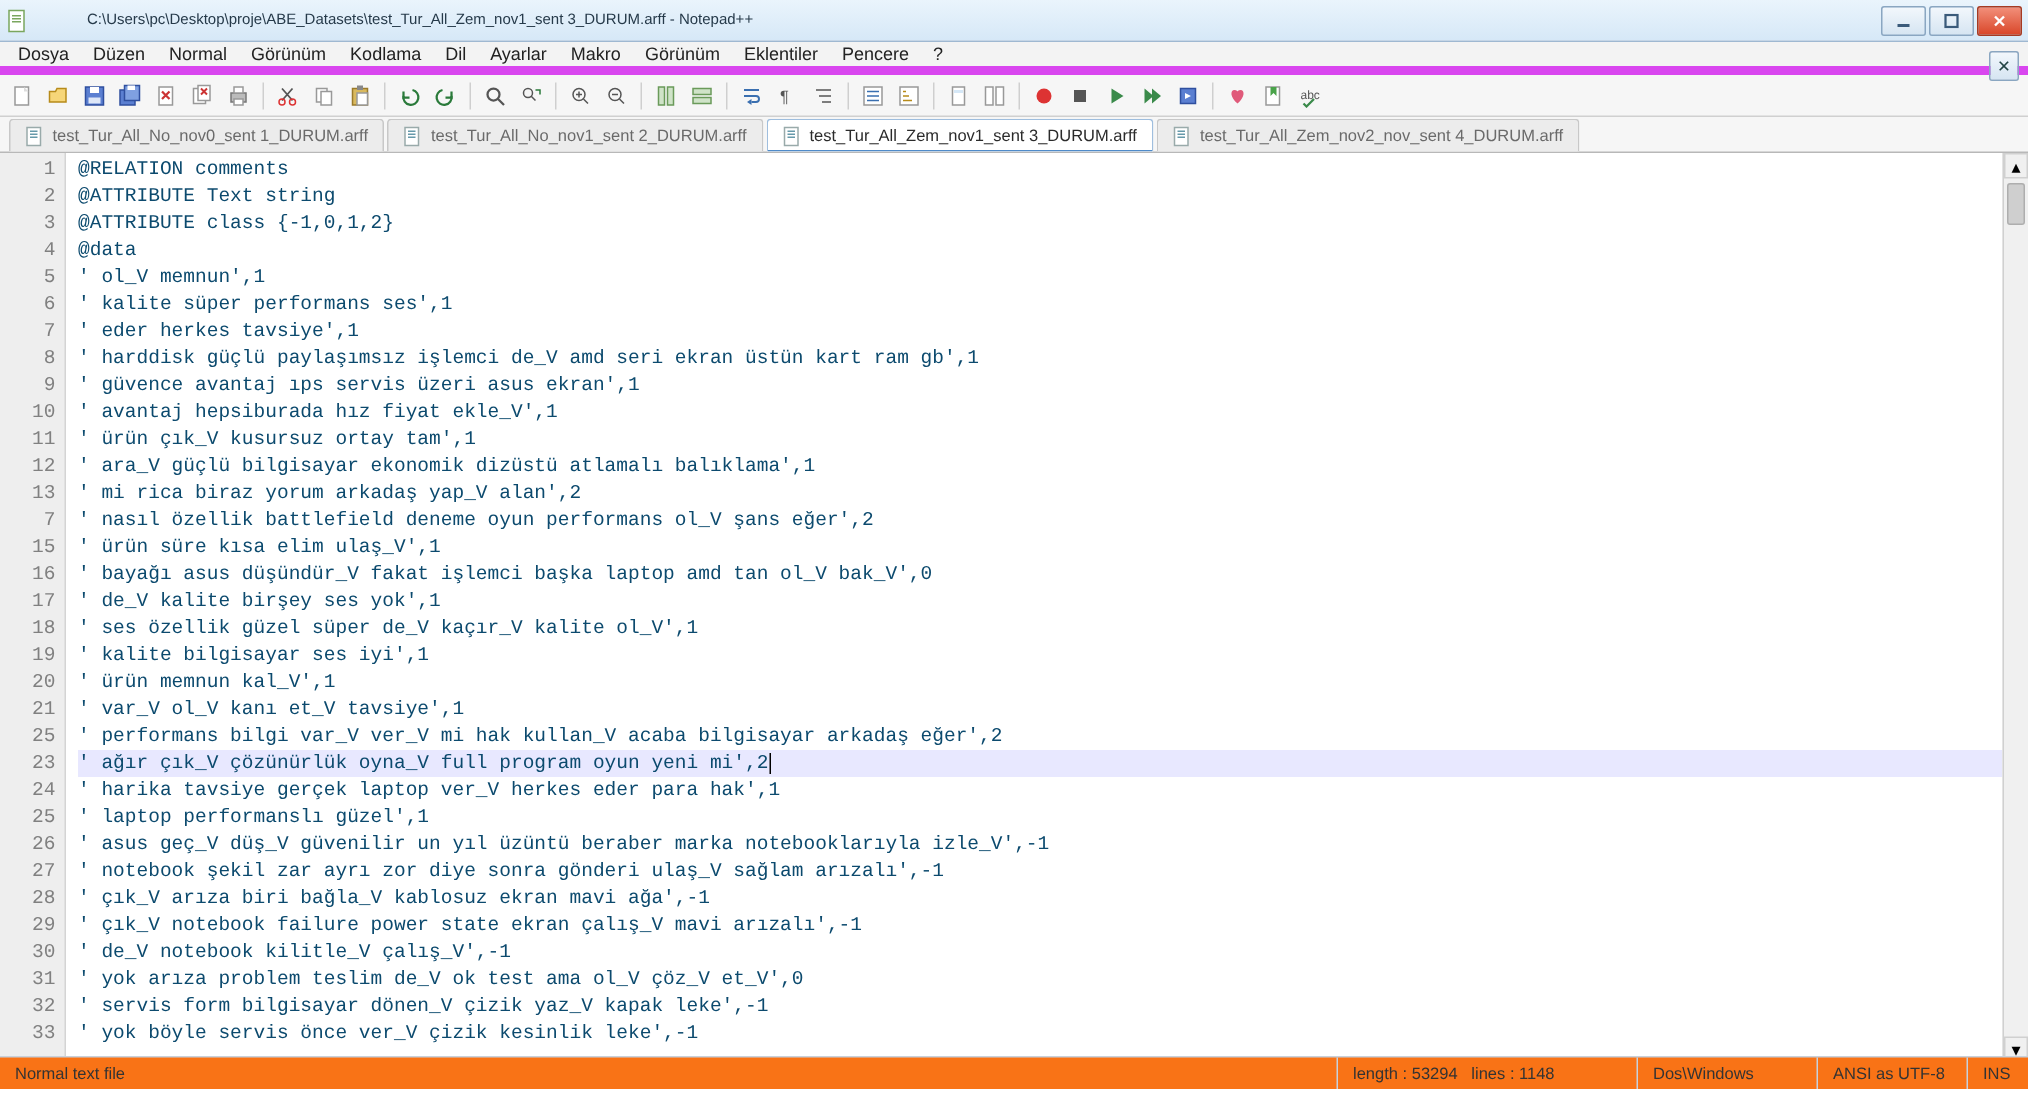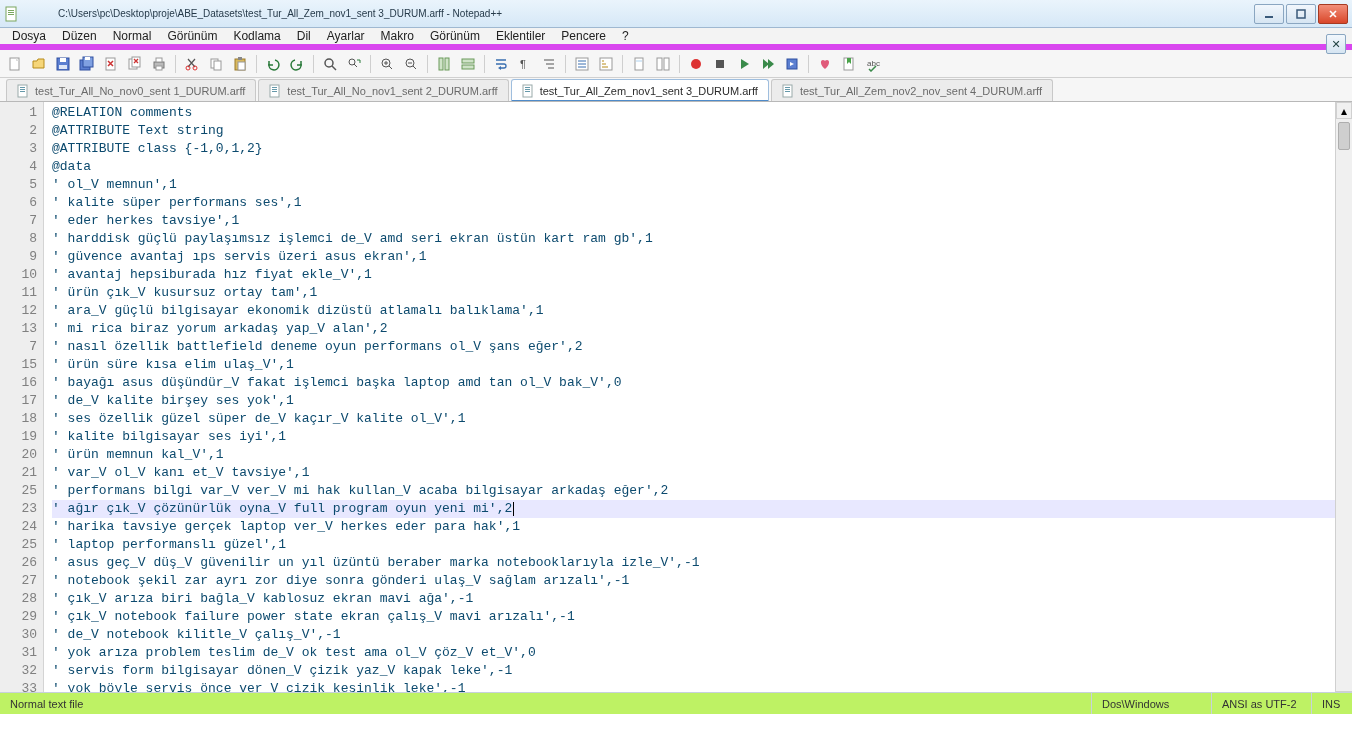--- a/index.html
+++ b/index.html
@@ -35,21 +35,21 @@
 .editor-wrap { position: absolute; top: 102px; bottom: 22px; left: 0; right: 0; display: flex; }
 .gutter { width: 44px; background: #eeeeee; border-right: 1px solid #d4d4d4; text-align: right; padding: 2px 6px 2px 0; color: #808080; font-family: Consolas, "Courier New", monospace; font-size: 13px; line-height: 18px; user-select: none; }
 .code { flex: 1; background: #fff; padding: 2px 0 2px 8px; font-family: Consolas, "Courier New", monospace; font-size: 13px; line-height: 18px; color: #0c4a6e; white-space: pre; overflow: hidden; position: relative; }
 .code-line { height: 18px; }
 .code-line.current { background: #e8e8ff; }
 .scrollbar-v { width: 17px; background: #f0f0f0; border-left: 1px solid #d0d0d0; position: relative; }
 .scroll-arrow { height: 17px; display:flex; align-items:center; justify-content:center; background:#f0f0f0; border:1px solid #d0d0d0; }
 .scroll-thumb { position: absolute; left:2px; right:2px; top: 20px; height: 28px; background: #cfcfcf; border:1px solid #aeaeae; border-radius:2px; }
 
 
-.statusbar { position: absolute; bottom: 16px; left: 0; right: 0; height: 22px; background: #bef264; border-top: 1px solid #c7d1dc; display: flex; align-items: center; font-size: 11px; color: #333; }
+.statusbar { position: absolute; bottom: 4px; left: 0; right: 0; height: 22px; background: #f97316; border-top: 1px solid #c7d1dc; display: flex; align-items: center; font-size: 11px; color: #333; }
 .status-cell { padding: 0 10px; border-right: 1px solid #c7d1dc; height: 100%; display: flex; align-items: center; }
 .status-cell.wide { flex: 1; }
 
 .caret { display:inline-block; width:1px; height:14px; background:#000; vertical-align:middle; margin-left:1px; }
 </style>
 </head>
 <body>
 
 <div class="titlebar">
   <span class="titlebar-icon">
@@ -387,16 +387,20 @@
   <div class="code" id="code"><div class="code-line">@RELATION comments</div><div class="code-line">@ATTRIBUTE Text string</div><div class="code-line">@ATTRIBUTE class {-1,0,1,2}</div><div class="code-line">@data</div><div class="code-line">' ol_V memnun',1</div><div class="code-line">' kalite süper performans ses',1</div><div class="code-line">' eder herkes tavsiye',1</div><div class="code-line">' harddisk güçlü paylaşımsız işlemci de_V amd seri ekran üstün kart ram gb',1</div><div class="code-line">' güvence avantaj ıps servis üzeri asus ekran',1</div><div class="code-line">' avantaj hepsiburada hız fiyat ekle_V',1</div><div class="code-line">' ürün çık_V kusursuz ortay tam',1</div><div class="code-line">' ara_V güçlü bilgisayar ekonomik dizüstü atlamalı balıklama',1</div><div class="code-line">' mi rica biraz yorum arkadaş yap_V alan',2</div><div class="code-line">' nasıl özellik battlefield deneme oyun performans ol_V şans eğer',2</div><div class="code-line">' ürün süre kısa elim ulaş_V',1</div><div class="code-line">' bayağı asus düşündür_V fakat işlemci başka laptop amd tan ol_V bak_V',0</div><div class="code-line">' de_V kalite birşey ses yok',1</div><div class="code-line">' ses özellik güzel süper de_V kaçır_V kalite ol_V',1</div><div class="code-line">' kalite bilgisayar ses iyi',1</div><div class="code-line">' ürün memnun kal_V',1</div><div class="code-line">' var_V ol_V kanı et_V tavsiye',1</div><div class="code-line">' performans bilgi var_V ver_V mi hak kullan_V acaba bilgisayar arkadaş eğer',2</div><div class="code-line current">' ağır çık_V çözünürlük oyna_V full program oyun yeni mi',2<span class="caret"></span></div><div class="code-line">' harika tavsiye gerçek laptop ver_V herkes eder para hak',1</div><div class="code-line">' laptop performanslı güzel',1</div><div class="code-line">' asus geç_V düş_V güvenilir un yıl üzüntü beraber marka notebooklarıyla izle_V',-1</div><div class="code-line">' notebook şekil zar ayrı zor diye sonra gönderi ulaş_V sağlam arızalı',-1</div><div class="code-line">' çık_V arıza biri bağla_V kablosuz ekran mavi ağa',-1</div><div class="code-line">' çık_V notebook failure power state ekran çalış_V mavi arızalı',-1</div><div class="code-line">' de_V notebook kilitle_V çalış_V',-1</div><div class="code-line">' yok arıza problem teslim de_V ok test ama ol_V çöz_V et_V',0</div><div class="code-line">' servis form bilgisayar dönen_V çizik yaz_V kapak leke',-1</div><div class="code-line">' yok böyle servis önce ver_V çizik kesinlik leke',-1</div></div>
   <div class="scrollbar-v">
     <div class="scroll-arrow">▴</div>
     <div class="scroll-thumb"></div>
     <div class="scroll-arrow" style="position:absolute;bottom:0;left:0;right:0">▾</div>
   </div>
 </div>
 
 <div class="statusbar">
   <div class="status-cell wide">Normal text file</div>
+  <div class="status-cell" style="min-width:200px">
+    <span>length : 53294</span>&nbsp;&nbsp;&nbsp;
+    <span>lines : 1148</span>
+  </div>
   <div class="status-cell" style="min-width:120px">Dos\Windows</div>
-  <div class="status-cell" style="min-width:100px">ANSI as UTF-2</div>
+  <div class="status-cell" style="min-width:100px">ANSI as UTF-8</div>
   <div class="status-cell" style="min-width:40px;border-right:none">INS</div>
 </div>
 
 </body></html>

